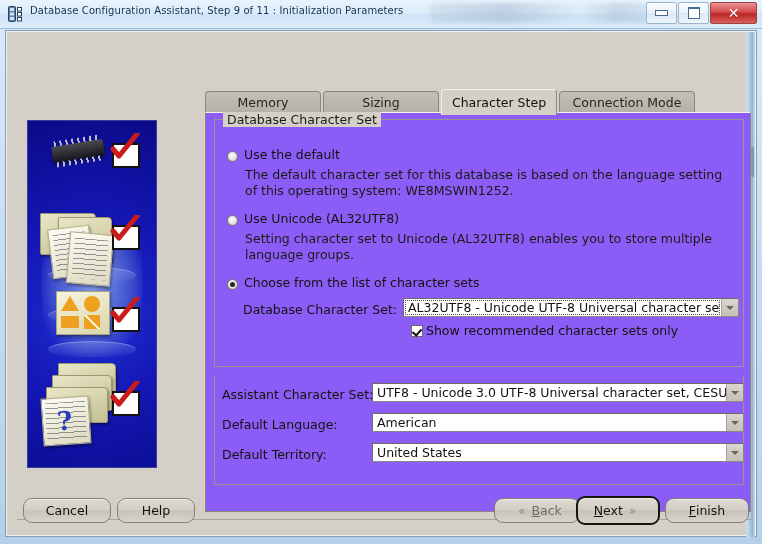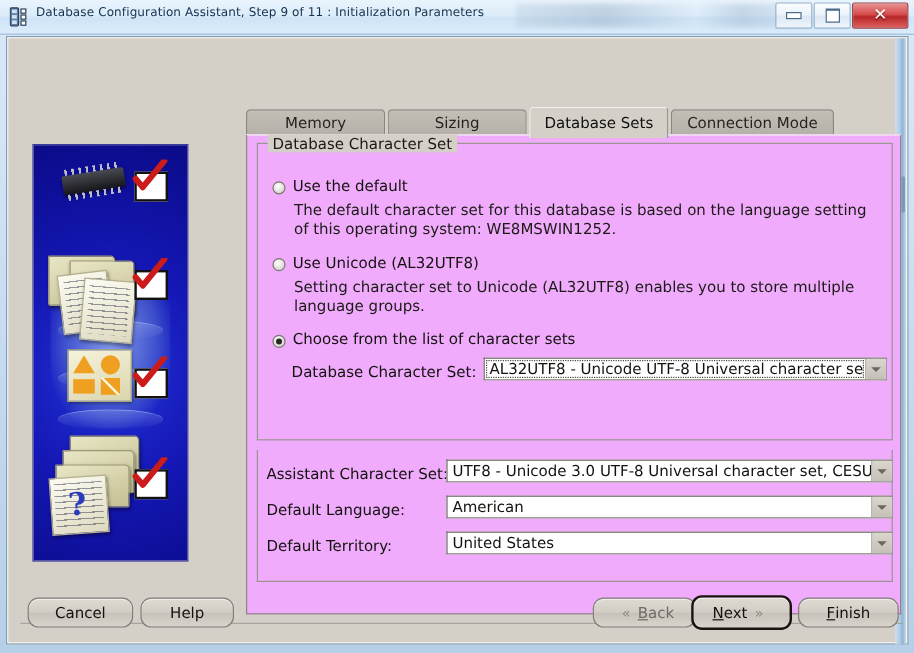--- a/index.html
+++ b/index.html
@@ -159,21 +159,21 @@
     background: #d4d0c8;
     border-color:#f2f0ec #8b8780 #d4d0c8 #f2f0ec;
     border-width:1px;
     color:#111;
     z-index:3;
   }
 
   
   .panel {
     position:absolute; left:198px; top:80px; width:546px; height:400px;
-    background:#f0abfc;
+    background:#8b5cf6;
     border:1px solid #8b8780;
     border-top-color:#f2f0ec;
     box-sizing:border-box;
   }
   .groupbox {
     position:absolute; left:8px; top:6px; width:530px; height:248px;
     border:1px solid #9a968f;
     box-sizing:border-box;
   }
   .groupbox .legend {
@@ -368,21 +368,21 @@
         <div class="sb-tick" style="left:82px; top:260px;">
           <svg width="30" height="28" viewBox="0 0 30 28">
               <path d="M3 16 L9 23 L27 1" stroke="#cc1b1b" stroke-width="5" fill="none" stroke-linecap="round" stroke-linejoin="round"></path>
             </svg>
         </div>
       </div>
 
       <div class="tabstrip">
         <div class="tab" style="left:0px;   width:116px;">Memory</div>
         <div class="tab" style="left:118px; width:116px;">Sizing</div>
-        <div class="tab active" style="left:236px; width:116px;">Database Sets</div>
+        <div class="tab active" style="left:236px; width:116px;">Character Step</div>
         <div class="tab" style="left:354px; width:136px;">Connection Mode</div>
       </div>
 
       <div class="panel">
 
         <div class="groupbox">
           <div class="legend">Database Character Set</div>
 
           <div class="radio-row" style="left:12px; top:27px;">
             <span class="radio"></span>
@@ -400,20 +400,24 @@
             <span class="radio on"></span>
             <span class="radio-label">Choose from the list of character sets</span>
           </div>
 
           <div class="fieldlabel" style="left:28px; top:182px;">Database Character Set:</div>
           <div class="combo focused" style="left:188px; top:178px; width:336px;">
             <span class="val">AL32UTF8 - Unicode UTF-8 Universal character set</span>
             <span class="arrow"></span>
           </div>
 
+          <div class="checkrow" style="left:196px; top:203px;">
+            <span class="cbox on"></span>
+            <span class="checklabel">Show recommended character sets only</span>
+          </div>
         </div>
 
         <div class="panelframe2"></div>
 
         <div class="fieldlabel" style="left:16px; top:274px;">Assistant Character Set:</div>
         <div class="combo" style="left:166px; top:270px; width:372px;">
           <span class="val">UTF8 - Unicode 3.0 UTF-8 Universal character set, CESU-...</span>
           <span class="arrow"></span>
         </div>
 

